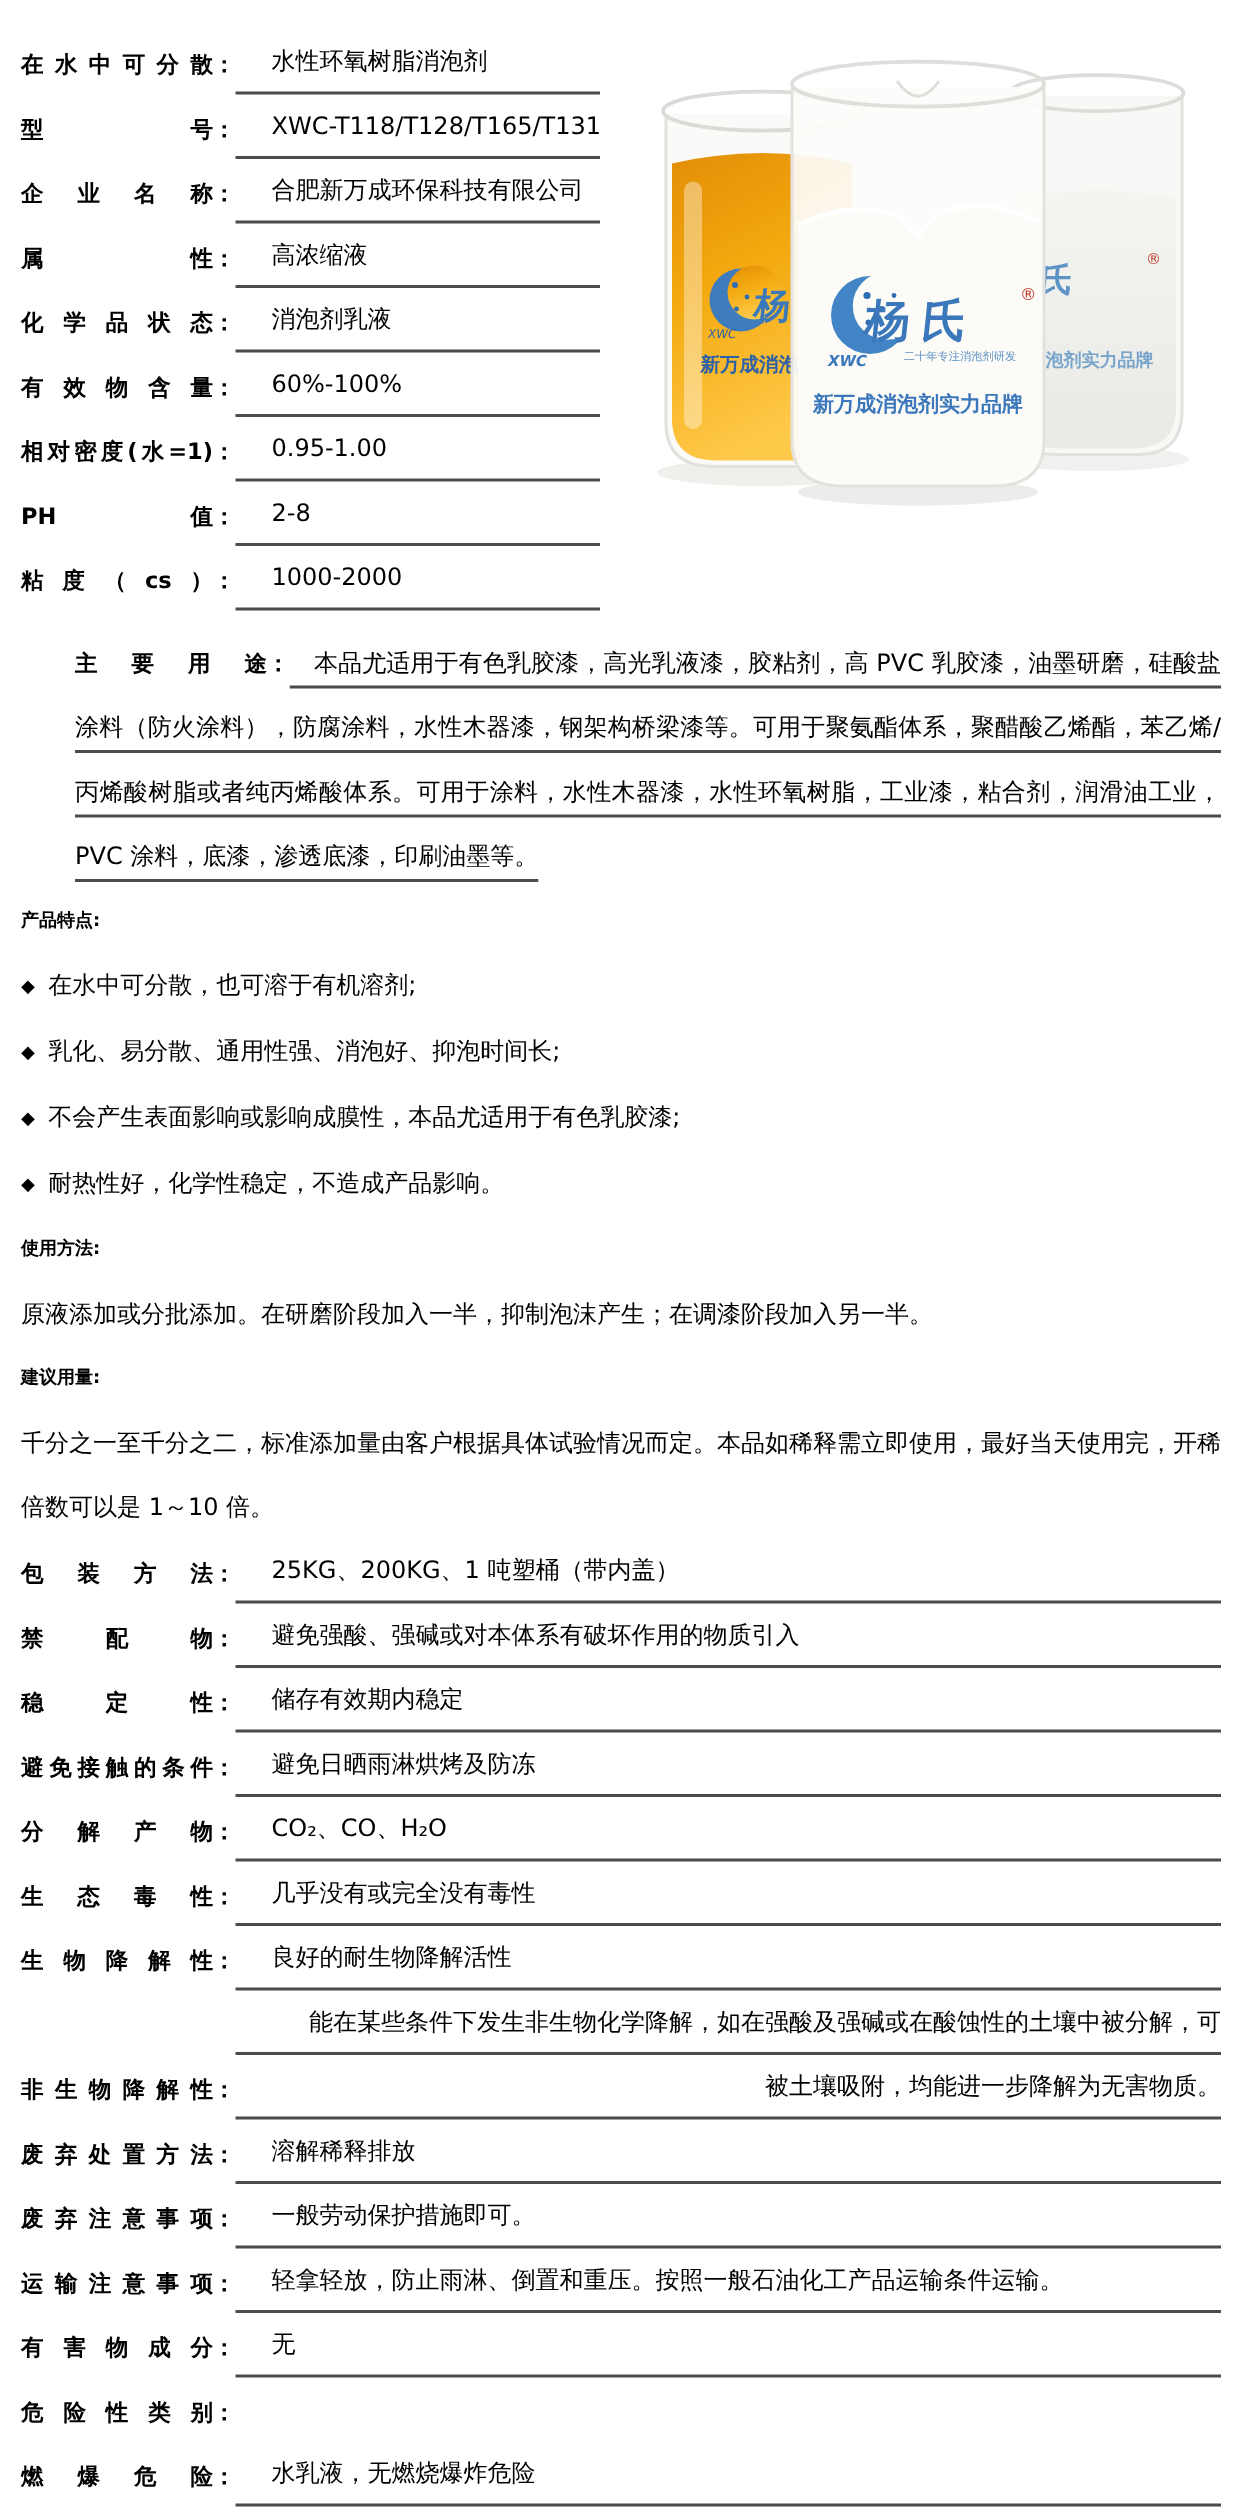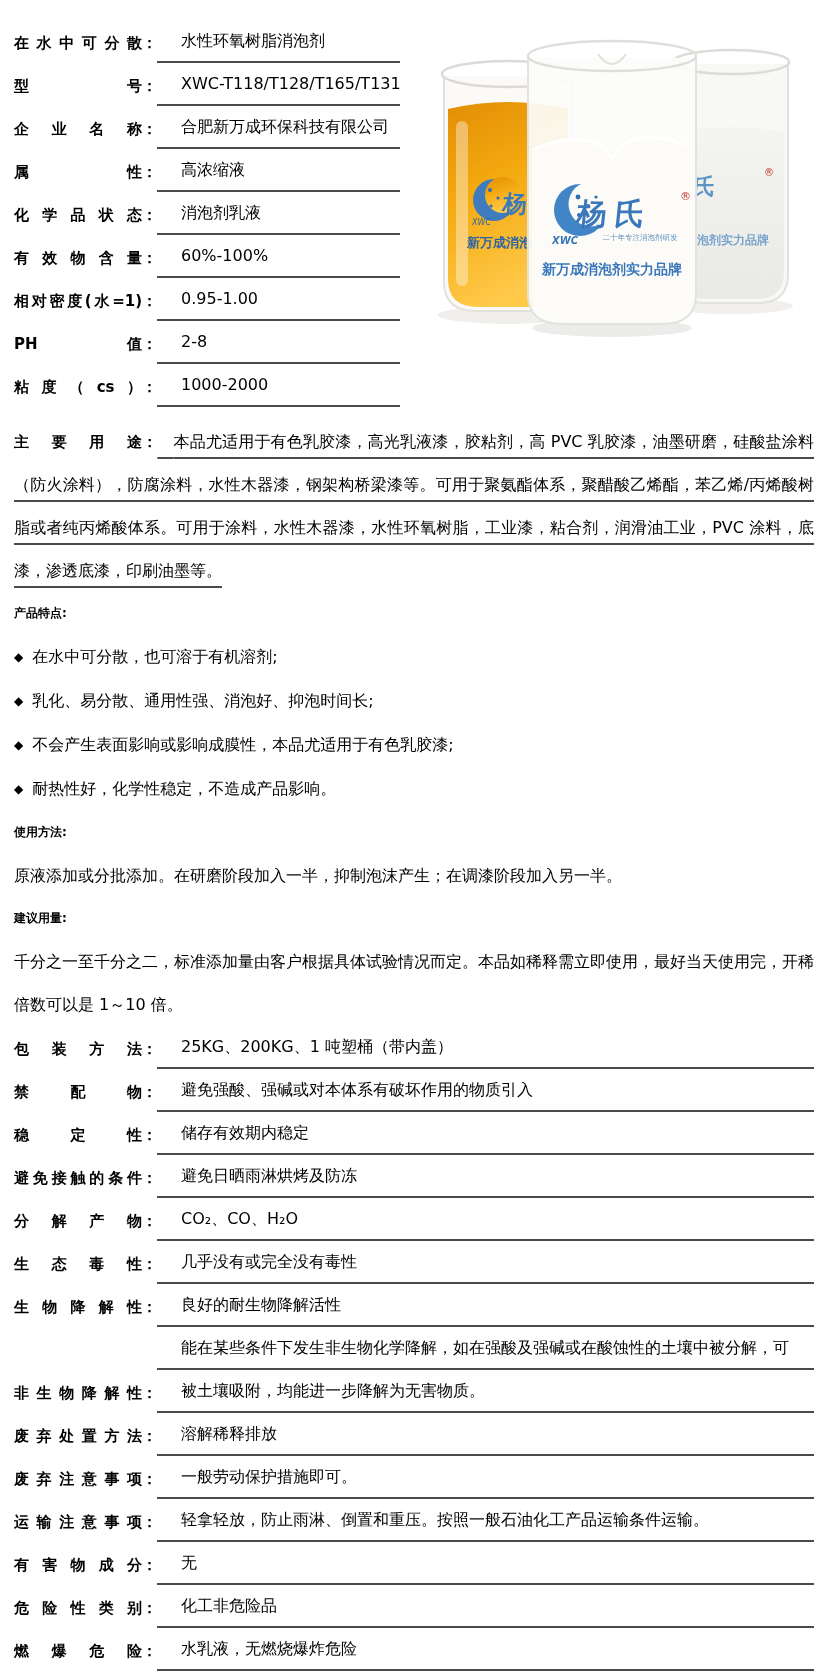--- a/index.html
+++ b/index.html
@@ -25,26 +25,26 @@
   .colon{font-weight:bold;font-size:15px;line-height:39px;flex:0 0 auto;}
   .val{flex:1 1 auto;min-width:0;}
   .top-fields .val{flex:0 0 243px;max-width:243px;}
   .uline{
     line-height:41px;height:41px;
     border-bottom:2px solid #4b4b4b;
     padding-left:24px;
     font-size:16px;
     white-space:nowrap;overflow:visible;
   }
-  .uline.multi{white-space:normal;height:auto;min-height:41px;}
+  .uline.multi{white-space:normal;height:auto;min-height:41px;text-align:right;}
   
   .top-section{position:relative;min-height:387px;}
   .photo{position:absolute;top:-8px;right:14px;width:372px;height:330px;}
   
-  .para-field{margin-top:13px;line-height:43px;text-align:justify;}
+  .para-field{margin-top:13px;line-height:43px;text-align:justify;margin-left:36px;}
   .para-field .lbl{vertical-align:baseline;}
   .pval{
     text-decoration-line:underline;
     text-decoration-color:#4b4b4b;
     text-decoration-thickness:2px;
     text-underline-offset:10px;
   }
   .pval::before{content:"\3000";}
   
   .h{font-weight:bold;font-size:12px;line-height:43px;margin:0;}
@@ -293,23 +293,20 @@
       <div class="row">
         <span class="lbl">有害物成分</span>
         <span class="colon">：</span>
         <div class="val">
           <div class="uline">无</div>
         </div>
       </div>
       <div class="row">
         <span class="lbl">危险性类别</span>
         <span class="colon">：</span>
-        <div class="val">
-          <div class="uline">化工非危险品</div>
-        </div>
       </div>
       <div class="row">
         <span class="lbl">燃爆危险</span>
         <span class="colon">：</span>
         <div class="val">
           <div class="uline">水乳液，无燃烧爆炸危险</div>
         </div>
       </div>
     </div>
 

